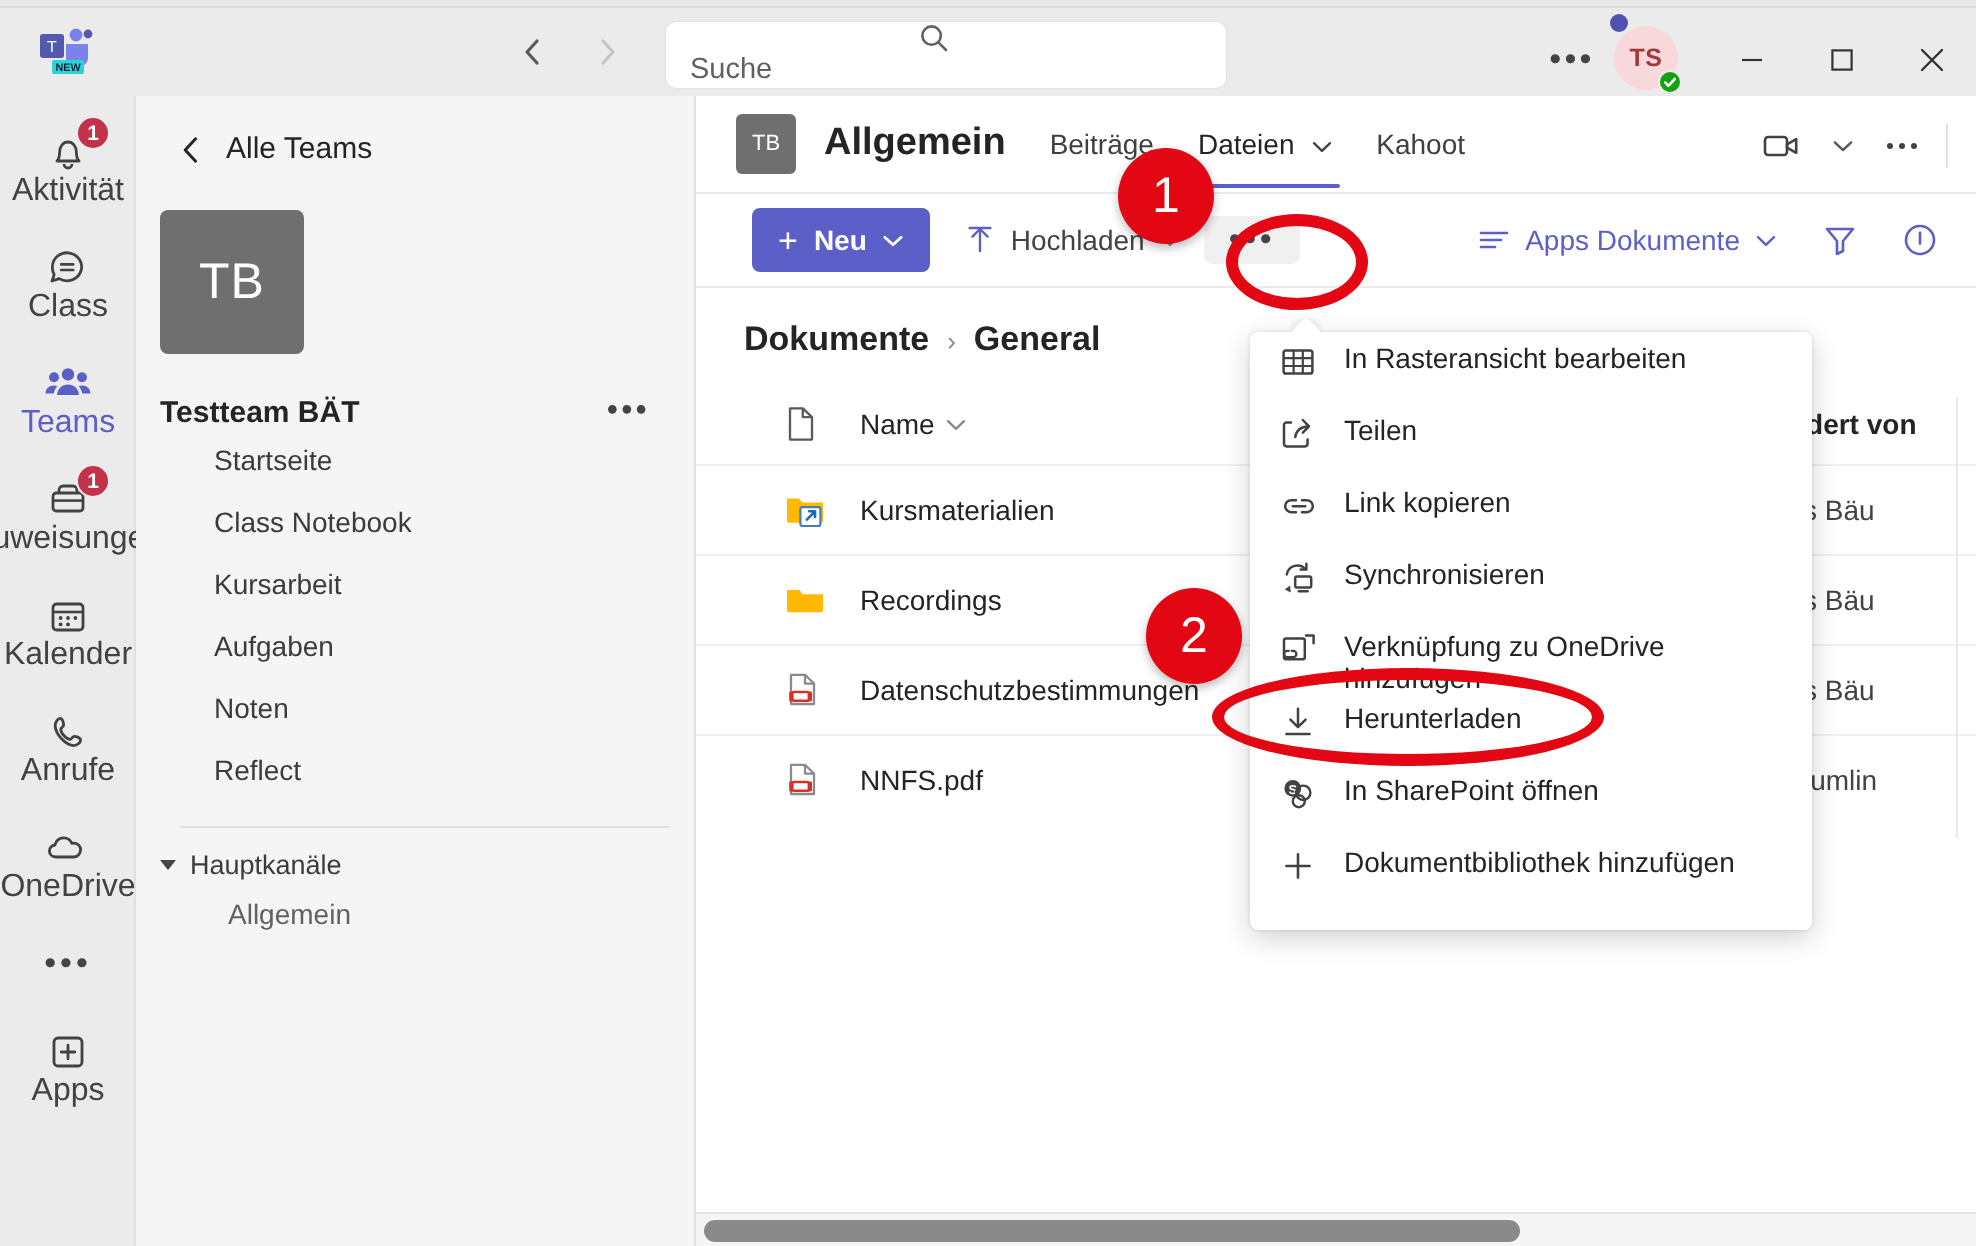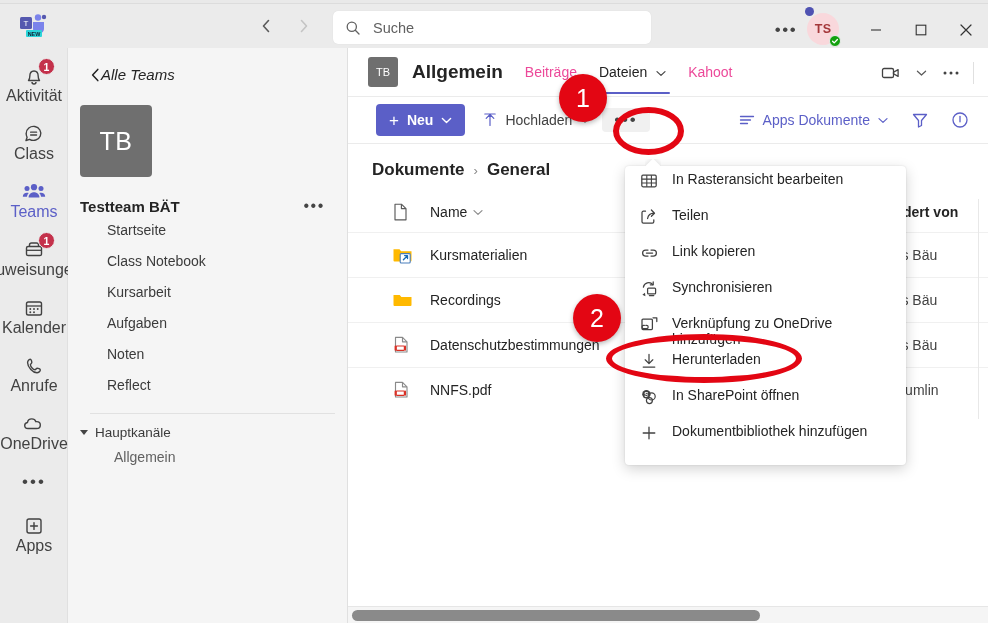--- a/index.html
+++ b/index.html
@@ -34,26 +34,27 @@
     width: 30px; height: 28px;
   }
   .nav-arrows {
     position: absolute; left: 258px; top: 12px;
     display: flex; gap: 22px; align-items: center;
   }
   .nav-arrow { width: 16px; height: 20px; cursor: pointer; }
 
   .searchbar {
     position: absolute; left: 333px; top: 7px;
-    width: 318px; height: 33px;
+    width: 280px; height: 33px;
     background: #ffffff;
     border-radius: 5px;
     display: flex; align-items: center;
     padding: 0 12px;
     box-shadow: 0 0 1px rgba(0,0,0,.12);
+    flex-direction: column;
   }
   .search-icon { width: 16px; height: 16px; margin-right: 12px; flex: 0 0 auto; }
   .search-input {
     border: 0; outline: 0; background: transparent;
     font-family: "Liberation Sans", sans-serif;
     font-size: 14.5px; color: #424242; width: 100%;
   }
   .search-input::placeholder { color: #616161; }
 
   .tb-right {
@@ -116,22 +117,22 @@
   .rail-dots { width: 68px; height: 44px; display:flex; align-items:center; justify-content:center;
     color:#444; font-size: 17px; letter-spacing: 2px; cursor:pointer;}
 
   
   .teampanel {
     position: absolute; left: 68px; top: 48px; width: 280px; height: 575px;
     background: #f5f5f5;
     border-right: 1px solid #e0e0e0;
   }
   .allteams {
-    display: flex; align-items: center; 
-    padding: 18px 0 0 22px; cursor: pointer; font-style: italic;
+    display: flex; align-items: center; gap: 12px;
+    padding: 18px 0 0 22px; cursor: pointer;
   }
   .allteams .label { font-size: 15px; color: #242424; }
   .team-avatar {
     margin: 22px 0 0 12px;
     width: 72px; height: 72px; border-radius: 4px;
     background: #6f6f6f; color: #fff;
     display: flex; align-items: center; justify-content: center;
     font-size: 25px; letter-spacing: .5px;
   }
   .team-name-row {
@@ -165,21 +166,21 @@
     border-bottom: 1px solid #ebebeb;
     position: relative;
   }
   .chan-avatar {
     width: 30px; height: 30px; border-radius: 3px;
     background: #6f6f6f; color: #fff; font-size: 11px;
     display: flex; align-items: center; justify-content: center;
   }
   .chan-title { font-size: 19px; font-weight: 700; color: #242424; }
   .tabs { display: flex; align-items: center; gap: 22px; margin-left: 8px; }
-  .tab { font-size: 14px; color: #ec4899; cursor: pointer; position: relative; padding: 14px 0; }
+  .tab { font-size: 14px; color: #404040; cursor: pointer; position: relative; padding: 14px 0; }
   .tab.active { color: #242424; }
   .tab.active::after {
     content: ''; position: absolute; left: -4px; right: -4px; bottom: 0;
     height: 2.5px; background: #5b5fc7; border-radius: 2px;
   }
   .tab .chev { margin-left: 5px; }
   .hdr-right {
     position: absolute; right: 8px; top: 0; height: 49px;
     display: flex; align-items: center; gap: 2px;
   }

